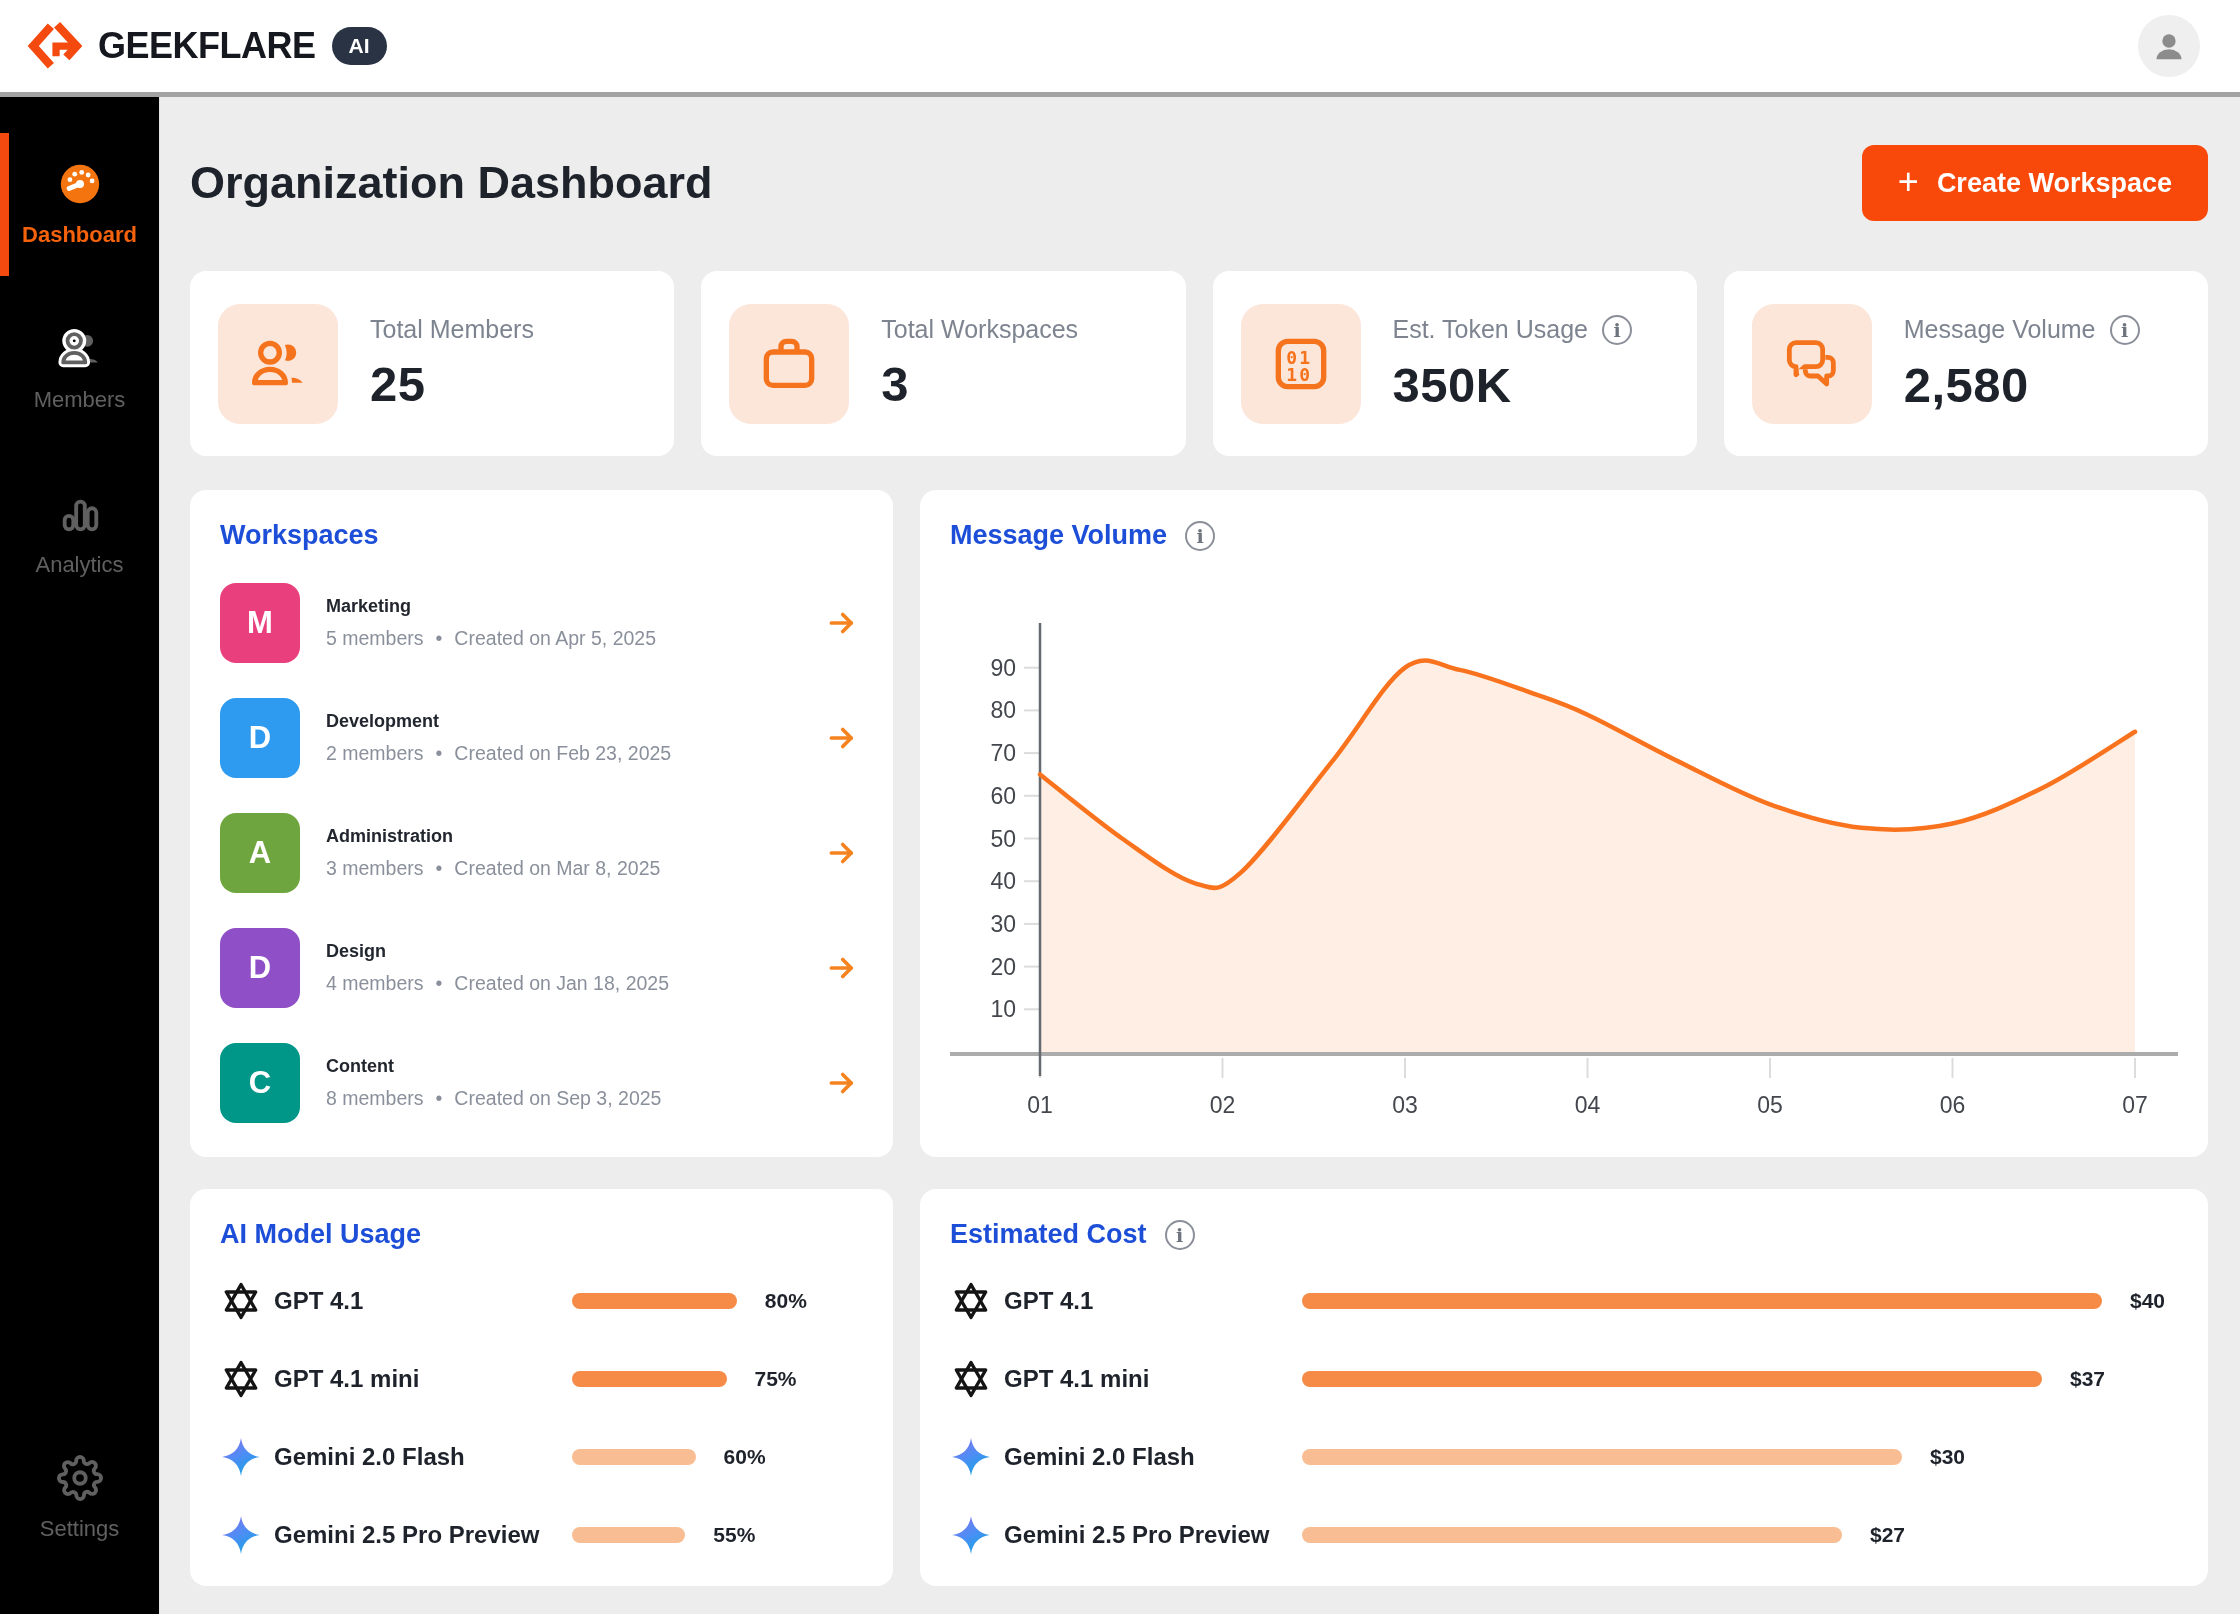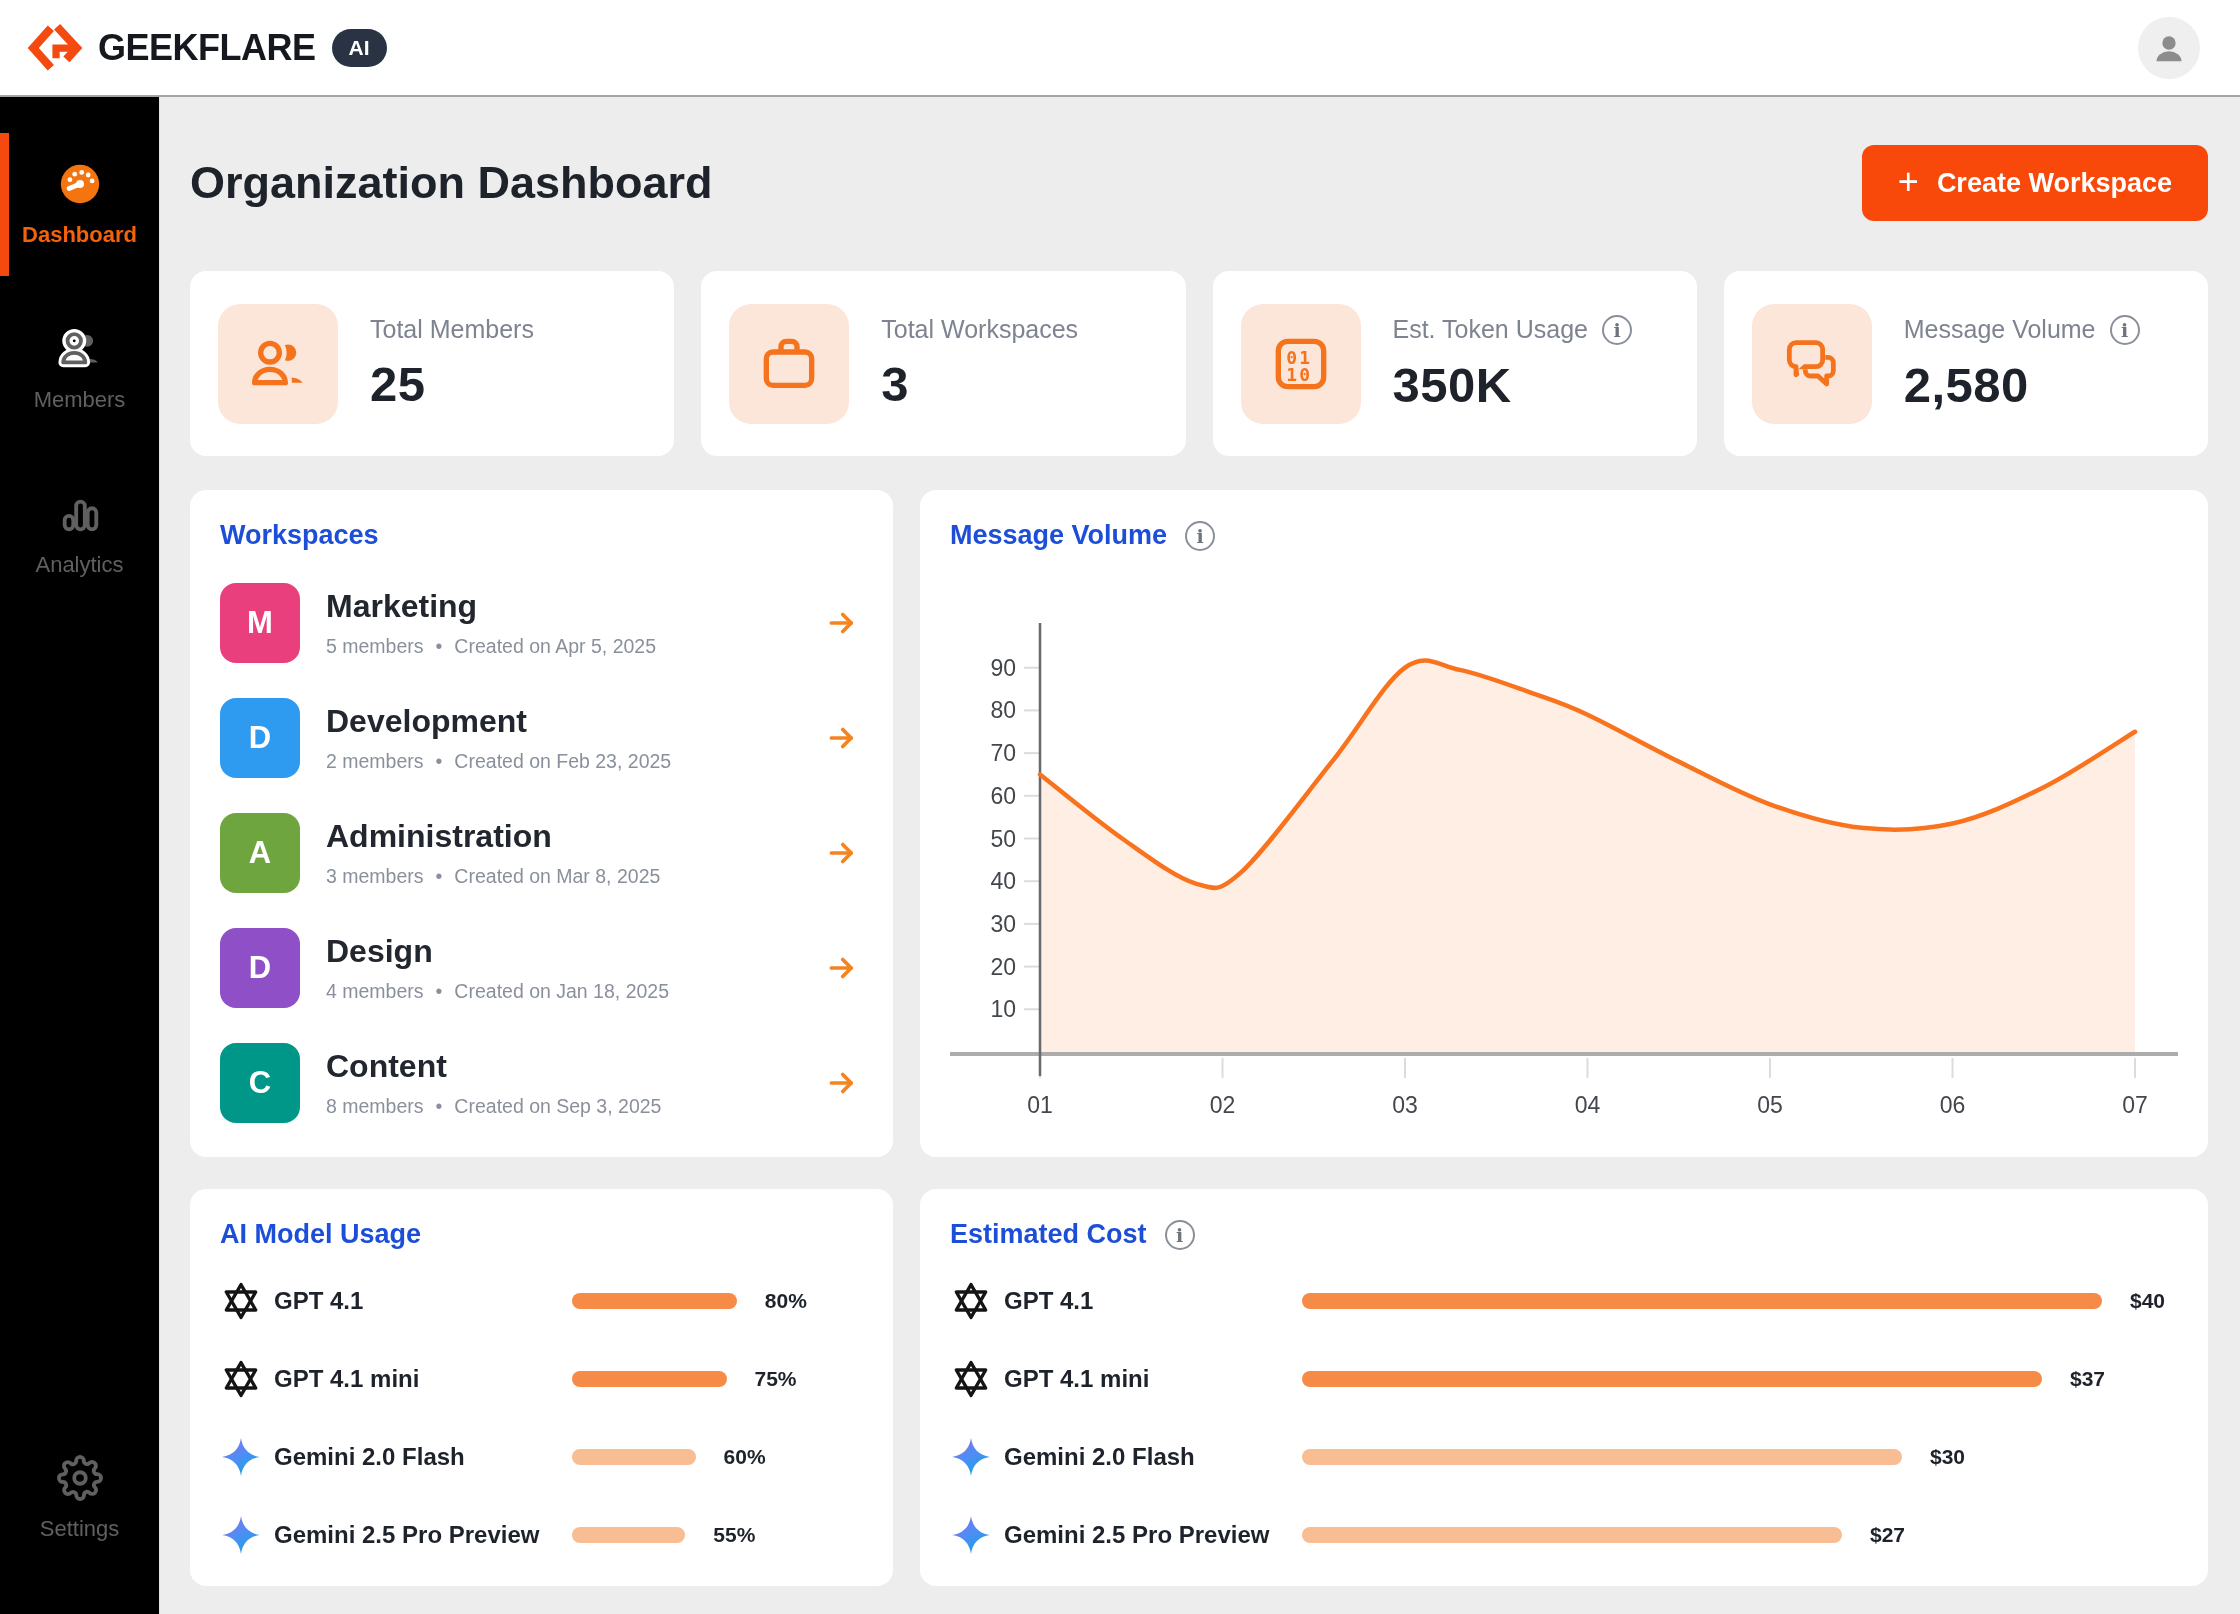--- a/index.html
+++ b/index.html
@@ -5,21 +5,21 @@
   * { box-sizing: border-box; }
   html,body { margin:0; padding:0; }
   body {
     width:2240px; height:1614px; overflow:hidden;
     background:#EDEDED;
     font-family:"Liberation Sans", sans-serif;
     color:#1E232B;
   }
   
   header {
-    height:97px; background:#fff; border-bottom:2px solid #a3a3a3;
+    height:97px; background:#fff; border-bottom:5px solid #a3a3a3;
     display:flex; align-items:center; justify-content:space-between;
     padding:0 40px 0 26px;
   }
   .brand { display:flex; align-items:center; gap:14px; }
   .brand svg { width:58px; height:58px; }
   .brand-text { font-size:36px; font-weight:800; letter-spacing:-0.5px; color:#15181E; }
   .brand-badge {
     background:#2A3344; color:#fff; font-size:21px; font-weight:700;
     padding:7px 17px; border-radius:999px; margin-left:2px;
   }
@@ -82,21 +82,21 @@
   h2 { margin:0; font-size:27px; font-weight:700; color:#1d4ed8; }
   .card-title-row { display:flex; align-items:center; gap:18px; }
   
   .ws-list { margin-top:32px; display:flex; flex-direction:column; gap:35px; }
   .ws-row { display:flex; align-items:center; gap:26px; }
   .ws-avatar {
     width:80px; height:80px; border-radius:16px; flex:none;
     display:flex; align-items:center; justify-content:center;
     color:#fff; font-size:31px; font-weight:700;
   }
-  .ws-name { font-size:32px; font-weight:700; color:#22272F; }
+  .ws-name { font-size:18px; font-weight:700; color:#22272F; }
   .ws-meta { margin-top:10px; font-size:19.5px; color:#8A909B; display:flex; align-items:center; gap:12px; }
   .ws-arrow { margin-left:auto; background:none; border:none; cursor:pointer; padding:4px; }
   .ws-arrow svg { width:34px; height:34px; display:block; }
   
   #chart-svg { width:100%; display:block; margin-top:16px; }
   
   .model-list { margin-top:30px; display:flex; flex-direction:column; gap:36px; }
   .model-row { display:grid; grid-template-columns:54px 298px 1fr; align-items:center; }
   .model-row .model-icon svg { width:42px; height:42px; display:block; }
   .model-name { font-size:24px; font-weight:600; color:#1E232B; }

